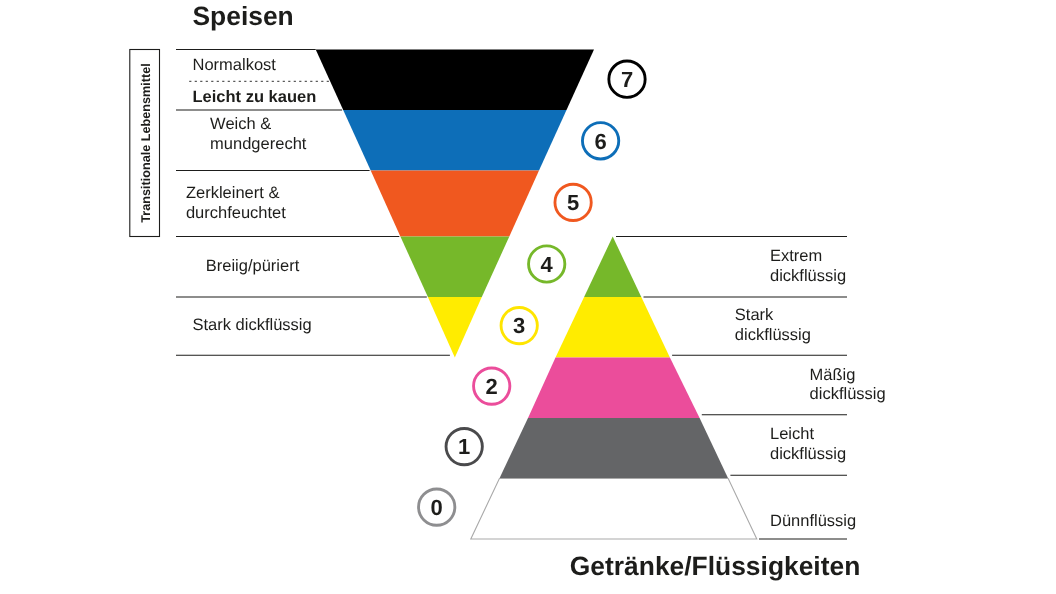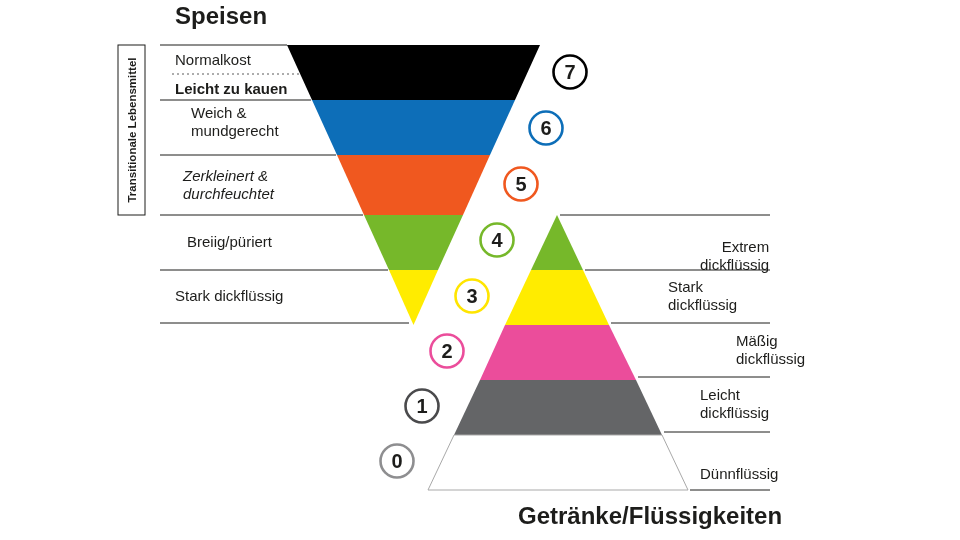--- a/index.html
+++ b/index.html
@@ -120,29 +120,29 @@
   <div class="title" style="left:518px; top:502px;">Getränke/Flüssigkeiten</div>
 
   <div class="lbl" style="left:175px; top:51px;text-align:center;">Normalkost</div>
   <div class="lbl" style="left:175px; top:80px;font-weight:bold;">Leicht zu kauen</div>
 
   <div class="lbl" style="left:175px; top:104px;margin-left:16px;">
     <span class="line">Weich &amp;</span>
     <span class="line">mundgerecht</span>
   </div>
 
-  <div class="lbl" style="left:183px; top:167px;font-style:italic;">
+  <div class="lbl" style="left:169px; top:167px;">
     <span class="line">Zerkleinert &amp;</span>
     <span class="line">durchfeuchtet</span>
   </div>
 
   <div class="lbl" style="left:187px; top:233px;">Breiig/püriert</div>
   <div class="lbl" style="left:175px; top:287px;">Stark dickflüssig</div>
 
-  <div class="lbl" style="left:700px; top:238px;text-align:right;">
+  <div class="lbl" style="left:700px; top:224px;">
     <span class="line">Extrem</span>
     <span class="line">dickflüssig</span>
   </div>
 
   <div class="lbl" style="left:668px; top:278px;">
     <span class="line">Stark</span>
     <span class="line">dickflüssig</span>
   </div>
 
   <div class="lbl" style="left:700px; top:332px;margin-left:36px;">

